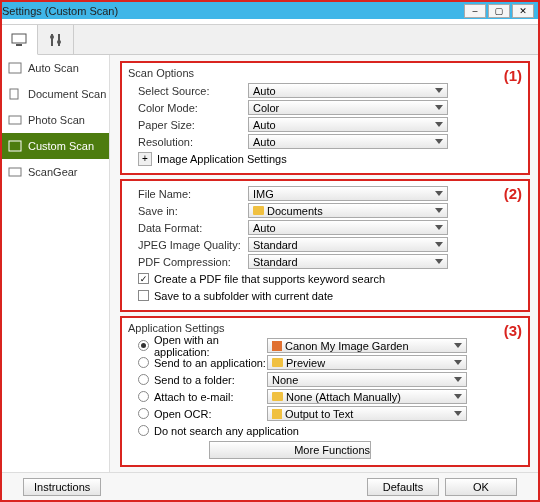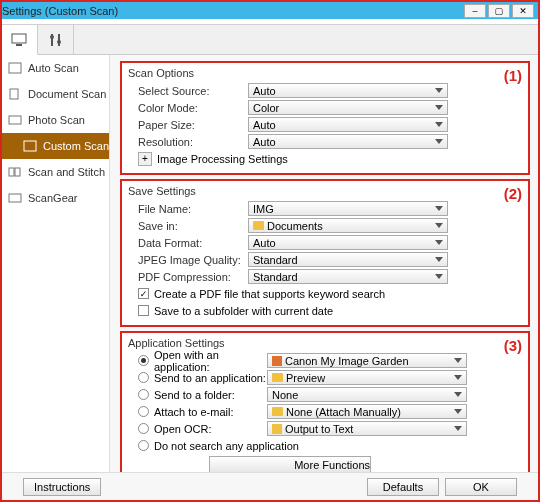--- a/index.html
+++ b/index.html
@@ -9,21 +9,21 @@
 .titlebar span { color: #222; }
 .winbtns { position: absolute; right: 4px; top: 2px; display: flex; gap: 2px; }
 .winbtn { width: 22px; height: 14px; border: 1px solid #aaa; background: #f5f5f5; font-size: 9px; display: flex; align-items: center; justify-content: center; }
 .content { position: absolute; top: 22px; left: 0; right: 0; bottom: 28px; background: #f7f7f7; border-top: 1px solid #d0d0d0; }
 .tabrow { height: 30px; background: #f0f0f0; border-bottom: 1px solid #ccc; display: flex; }
 .tabbtn { width: 36px; height: 30px; display: flex; align-items: center; justify-content: center; border-right: 1px solid #ccc; }
 .tabbtn.active { background: #fff; border-bottom: 1px solid #fff; margin-bottom: -1px; }
 .body { position: absolute; top: 30px; left: 0; right: 0; bottom: 0; display: flex; }
 .sidebar { width: 108px; background: #fff; border-right: 1px solid #ddd; }
 .sideitem { height: 26px; display: flex; align-items: center; padding-left: 6px; gap: 6px; color: #333; }
-.sideitem.active { background: #a16207; color: #fff; justify-content: flex-end; }
+.sideitem.active { background: #4d7c0f; color: #fff; }
 .sideicon { width: 14px; height: 12px; display: inline-block; }
 .main { flex: 1; position: relative; padding: 6px 8px 6px 10px; overflow: hidden; }
 .group { border: 2px solid #d9241f; background: #fff; padding: 4px 6px 6px 6px; margin-bottom: 4px; position: relative; }
 .gtitle { font-size: 11px; color: #333; margin-bottom: 3px; }
 .row { display: flex; align-items: center; height: 17px; }
 .lbl { width: 120px; padding-left: 10px; color: #333; }
 .sel { width: 200px; height: 15px; border: 1px solid #aaa; background: linear-gradient(#fff,#e8e8e8); display: flex; align-items: center; padding: 0 4px; position: relative; font-size: 10px; }
 .sel::after { content: ""; position: absolute; right: 4px; top: 4px; border-left: 4px solid transparent; border-right: 4px solid transparent; border-top: 5px solid #555; }
 .chk { width: 11px; height: 11px; border: 1px solid #888; margin-right: 5px; margin-left: 10px; display: inline-flex; align-items: center; justify-content: center; font-size: 9px; }
 .radio { width: 11px; height: 11px; border: 1px solid #888; border-radius: 50%; margin-right: 5px; margin-left: 10px; display: inline-flex; align-items: center; justify-content: center; }
@@ -91,27 +91,20 @@
             <span>Photo Scan</span>
           </div>
         <div class="sideitem active">
             <svg class="sideicon">
               <rect x="1" y="1" width="12" height="10" fill="none" stroke="#fff"></rect>
             </svg>
             <span>Custom Scan</span>
           </div>
         <div class="sideitem">
             <svg class="sideicon">
-              <rect x="1" y="2" width="5" height="8" fill="none" stroke="#777"></rect>
-              <rect x="7" y="2" width="5" height="8" fill="none" stroke="#777"></rect>
-            </svg>
-            <span>Scan and Stitch</span>
-          </div>
-        <div class="sideitem">
-            <svg class="sideicon">
               <rect x="1" y="2" width="12" height="8" fill="none" stroke="#777"></rect>
             </svg>
             <span>ScanGear</span>
           </div>
       </div>
 
       <div class="main">
 
         <div class="group">
           <div class="callout">(1)</div>
@@ -135,27 +128,26 @@
               </div>
             </div>
           <div class="row">
               <div class="lbl">Resolution:</div>
               <div class="sel">
                 <span>Auto</span>
               </div>
             </div>
           <div class="row">
               <div class="plusbtn">+</div>
-              <span>Image Processing Settings</span>
+              <span>Image Application Settings</span>
             </div>
         </div>
 
         <div class="group">
           <div class="callout">(2)</div>
-          <div class="gtitle">Save Settings</div>
           <div class="row">
               <div class="lbl">File Name:</div>
               <div class="sel">
                 <span>IMG</span>
               </div>
             </div>
           <div class="row">
               <div class="lbl">Save in:</div>
               <div class="sel">
                 <span class="iconfolder"></span>

